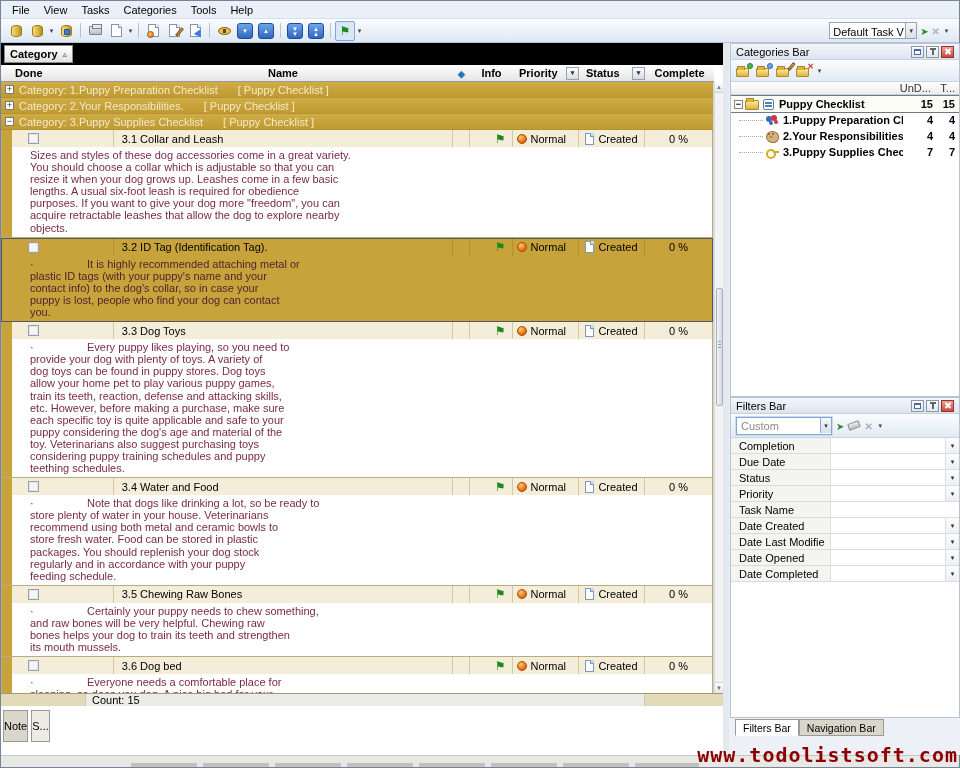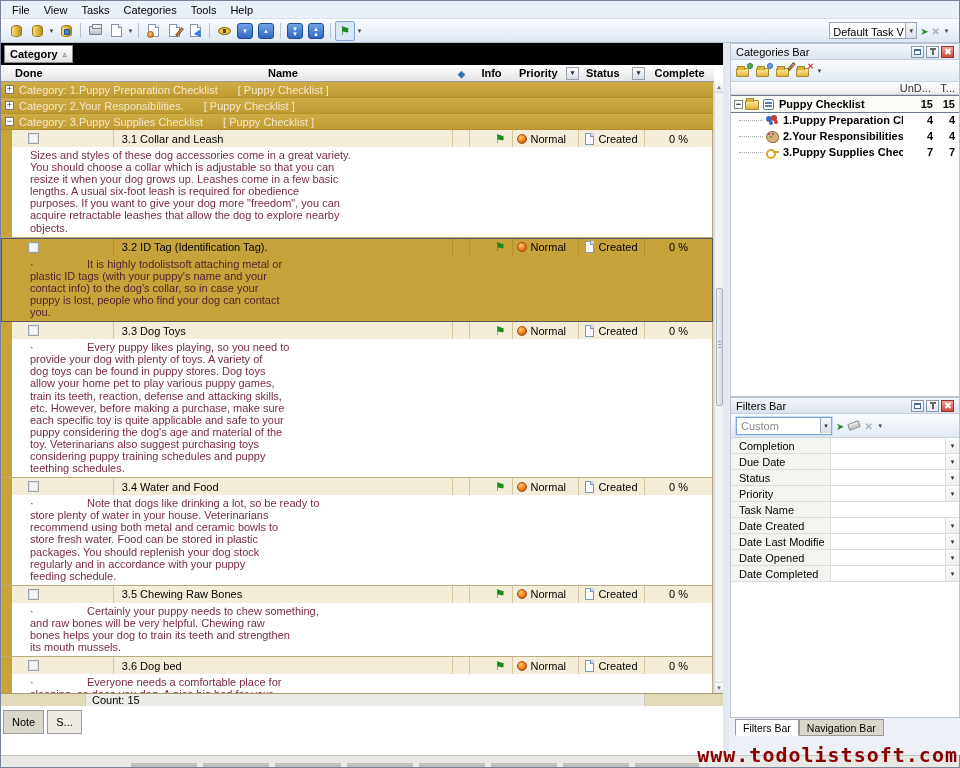--- a/index.html
+++ b/index.html
@@ -106,21 +106,21 @@
   .count-row { height:13px; flex:none; display:flex; background:#E3DAB9; border-top:1px solid #A69A6E; align-items:stretch; }
   .count-cell { margin-left:84px; width:560px; background:#ECECE6; border-left:1px solid #C9C9C1; border-right:1px solid #C9C9C1; display:flex; align-items:center; padding-left:6px; }
 
   .vscroll { width:9px; flex:none; background:#F2F3F5; border-left:1px solid #DDDDDD; display:flex; flex-direction:column; align-items:center; }
   .varrow { height:11px; width:9px; display:flex; align-items:center; justify-content:center; color:#777; font-size:6px; background:linear-gradient(#FDFDFD,#E2E5EA); border-bottom:1px solid #D2D5DA; }
   .varrow.bottom { margin-top:auto; border-top:1px solid #D2D5DA; border-bottom:none; }
   .vthumb { margin-top:195px; height:118px; width:7px; background:linear-gradient(90deg,#F0F2F5,#D6DAE0); border:1px solid #A9AFBB; border-radius:2px; position:relative; }
   .vthumb::after { content:""; position:absolute; left:1px; right:1px; top:52px; height:8px; background:repeating-linear-gradient(#9AA0AA 0 1px,transparent 1px 3px); }
 
   .note-tabs { height:26px; background:#fff; display:flex; align-items:flex-start; padding:4px 0 0 2px; gap:3px; flex:none; }
-  .ntab { height:24px; border:1px solid #9A9A9A; display:flex; align-items:center; padding:0 8px; background:#EDEBE3; }
+  .ntab { height:32px; border:1px solid #9A9A9A; display:flex; align-items:center; padding:0 0; background:#EDEBE3; }
   .ntab.pressed { background:#D9D6CA; }
 
   
   .panel { background:#c4b5fd; border:1px solid #B9C2D0; display:flex; flex-direction:column; margin:0 1px; overflow:hidden; }
   .panel.cats { height:354px; flex:none; }
   .panel.filters { height:321px; flex:none; }
   .panel-hdr { height:16px; flex:none; background:linear-gradient(#F4F7FB,#DCE4EF); display:flex; align-items:center; padding:0 5px; border-bottom:1px solid #C7D0DD; }
   .panel-btns { margin-left:auto; display:flex; gap:2px; }
   .pbtn { width:13px; height:12px; border:1px solid #8C97A8; background:linear-gradient(#FBFCFE,#DFE6EF); display:flex; align-items:center; justify-content:center; }
   .pbtn.close { background:linear-gradient(#F0A29A,#CC4A3E); border-color:#8F352C; }
@@ -378,21 +378,21 @@
                 </div>
       <div class="cell c-status">
                   <span class="status-doc"></span>
                   <span>Created</span>
                 </div>
       <div class="cell c-comp">0 %</div>
     </div>
     <div class="note">
       <div class="gutter"></div>
       <div class="note-body">
-                  <div class="note-line"><span class="nb">·</span><span>It is highly todolistsoft attaching metal or</span></div>
+                  <div class="note-line"><span class="nb">·</span><span>It is highly recommended attaching metal or</span></div>
                   <div class="note-line">plastic ID tags (with your puppy's name and your</div>
                   <div class="note-line">contact info) to the dog's collar, so in case your</div>
                   <div class="note-line">puppy is lost, people who find your dog can contact</div>
                   <div class="note-line">you.</div>
                 </div>
     </div>
   </div>
             <div class="task-block">
     <div class="task-row">
       <div class="gutter"></div>

